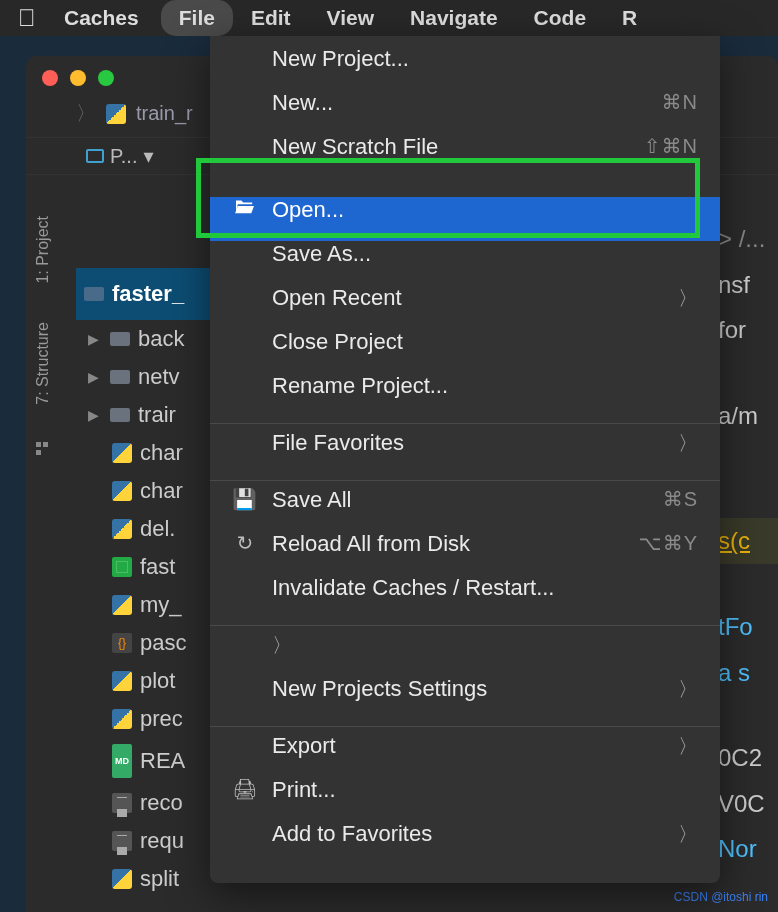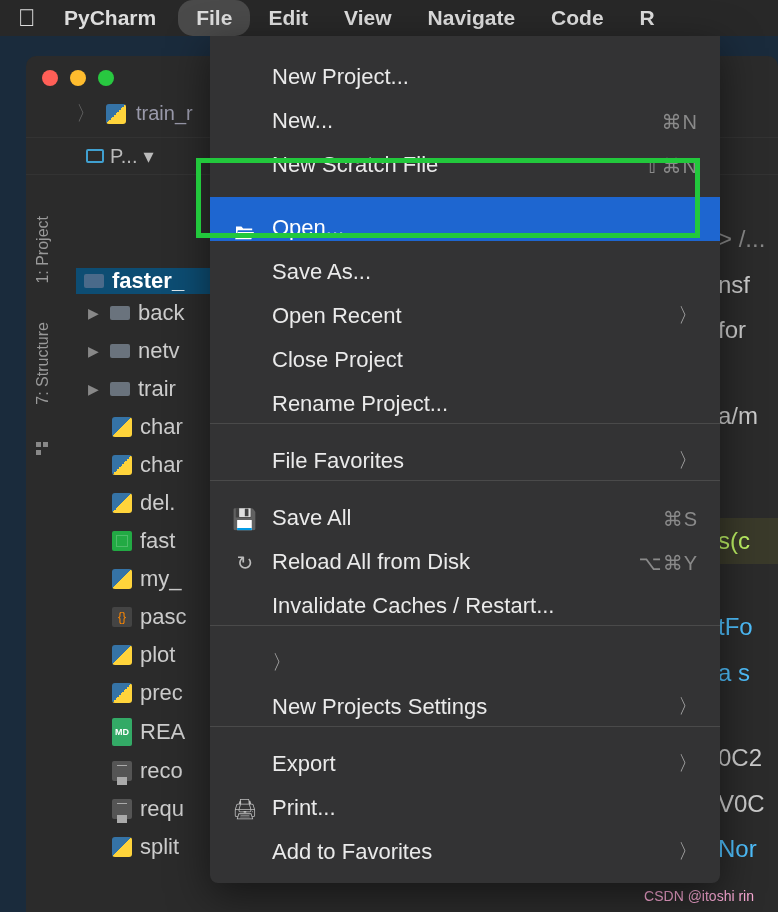--- a/index.html
+++ b/index.html
@@ -27,65 +27,65 @@
   .toolbar-row { display: flex; align-items: center; height: 38px; border-top: 1px solid #333; border-bottom: 1px solid #333; }
   .project-selector { display: flex; align-items: center; gap: 6px; padding: 0 10px; color: #bbb; font-size: 20px; margin-left: 50px; }
   .sq-icon { width: 18px; height: 14px; border: 2px solid #40a0d0; border-radius: 2px; }
 
   
   .side-tabs { position: absolute; left: 0; top: 160px; width: 34px; display: flex; flex-direction: column; align-items: center; gap: 38px; color: #999; font-size: 16px; }
   .side-tab { writing-mode: vertical-lr; transform: rotate(180deg); display: flex; align-items: center; gap: 6px; }
 
   
   .tree { position: absolute; left: 50px; top: 212px; width: 170px; color: #ccc; font-size: 22px; }
-  .tree-root { background: #0d4d73; padding: 0 8px; display: flex; align-items: center; gap: 8px; color: #fff; font-weight: 700; }
+  .tree-root { background: #0d4d73; padding: 13px 8px; display: flex; align-items: center; gap: 8px; color: #fff; font-weight: 700; }
   .tree-row { display: flex; align-items: center; gap: 8px; padding: 6px 0 6px 8px; white-space: nowrap; overflow: hidden; }
   .tree-row.lvl1 { padding-left: 12px; }
   .tree-row.lvl2 { padding-left: 36px; text-align: right; }
   .arrow { color: #888; font-size: 14px; width: 14px; }
   .folder-i { width: 20px; height: 14px; background: #6a737d; border-radius: 2px; display: inline-block; }
   .folder-i.top { background: #4a6a8a; }
   .file-py { width: 20px; height: 20px; background: linear-gradient(135deg,#3573a6 50%,#ffd43b 50%); border-radius: 3px; }
   .file-img { width: 20px; height: 20px; background: #2a4; border-radius: 2px; position: relative; }
   .file-img::after { content: ""; position: absolute; inset: 4px; border: 1px solid #fff3; }
   .file-json { width: 20px; height: 20px; background: #444; border-radius: 2px; color: #f80; font-size: 12px; display: flex; align-items: center; justify-content: center; }
-  .file-md { width: 20px; height: 28px; background: #3a6; border-radius: 2px; color: #fff; font-size: 9px; font-weight: 700; display: flex; align-items: center; justify-content: center; }
+  .file-md { width: 20px; height: 34px; background: #3a6; border-radius: 2px; color: #fff; font-size: 9px; font-weight: 700; display: flex; align-items: center; justify-content: center; }
   .file-txt { width: 20px; height: 20px; background: #555; border-radius: 2px; position: relative; }
   .file-txt::after { content: ""; position: absolute; inset: 4px 5px; border-top: 1px solid #aaa; box-shadow: 0 4px 0 #aaa, 0 8px 0 #aaa; }
 
   
   .editor-hints { position: absolute; right: 0; top: 160px; width: 60px; font-family: Menlo, monospace; font-size: 24px; line-height: 1.9; color: #ccc;}
   .editor-hints span { display: block; }
-  .hl-y { color: #bef264; background: #3a3a2a; }
+  .hl-y { color: #eab308; background: #3a3a2a; text-decoration: underline; }
   .hl-b { color: #4fc1ff; }
 
   
   .menu { position: absolute; left: 210px; top: 36px; width: 510px; background: #333334; border-radius: 0 0 8px 8px; box-shadow: 0 12px 40px rgba(0,0,0,.5); padding: 10px 0 18px; z-index: 50; }
-  .menu-item { display: flex; align-items: flex-end; height: 44px; padding: 0 22px; color: #eaeaea; font-size: 22px; gap: 14px; position: relative; }
+  .menu-item { display: flex; align-items: flex-start; height: 44px; padding: 0 22px; color: #eaeaea; font-size: 22px; gap: 14px; position: relative; }
   .menu-item .icon-slot { width: 26px; display: flex; justify-content: center; font-size: 20px; color: #bbb; }
   .menu-item .lbl { flex: 1; }
   .menu-item .shortcut { color: #8a8a8a; font-size: 20px; letter-spacing: 1px; }
   .menu-item .sub-arrow { color: #aaa; font-size: 20px; }
   .menu-item.highlighted { background: #1e66d0; color: #fff; margin-top: 19px; }
   .menu-item.highlighted .icon-slot { color: #fff; }
   .menu-sep { height: 1px; background: #4a4a4a; margin: 6px 0; }
 
   
   .annotation-box { position: absolute; left: 196px; top: 158px; width: 504px; height: 80px; border: 5px solid #22c83c; z-index: 60; pointer-events: none; }
 
-  .watermark { position: absolute; right: 24px; bottom: 8px; color: #f9a8d4; font-size: 14px; }
+  .watermark { position: absolute; right: 10px; bottom: 8px; color: #3b82f6; font-size: 12px; }
 
   svg.folder-open { width: 22px; height: 18px; }
 </style>
 </head>
 <body>
 
 <div class="menubar">
   <span class="apple-logo"></span>
-  <span class="menubar-app">PyCharm</span>
+  <span class="menubar-app">Caches</span>
   <span class="menubar-item active">File</span>
   <span class="menubar-item">Edit</span>
   <span class="menubar-item">View</span>
   <span class="menubar-item">Navigate</span>
   <span class="menubar-item">Code</span>
   <span class="menubar-item">R</span>
 </div>
 
 <div class="ide-window">
   <div class="traffic">

